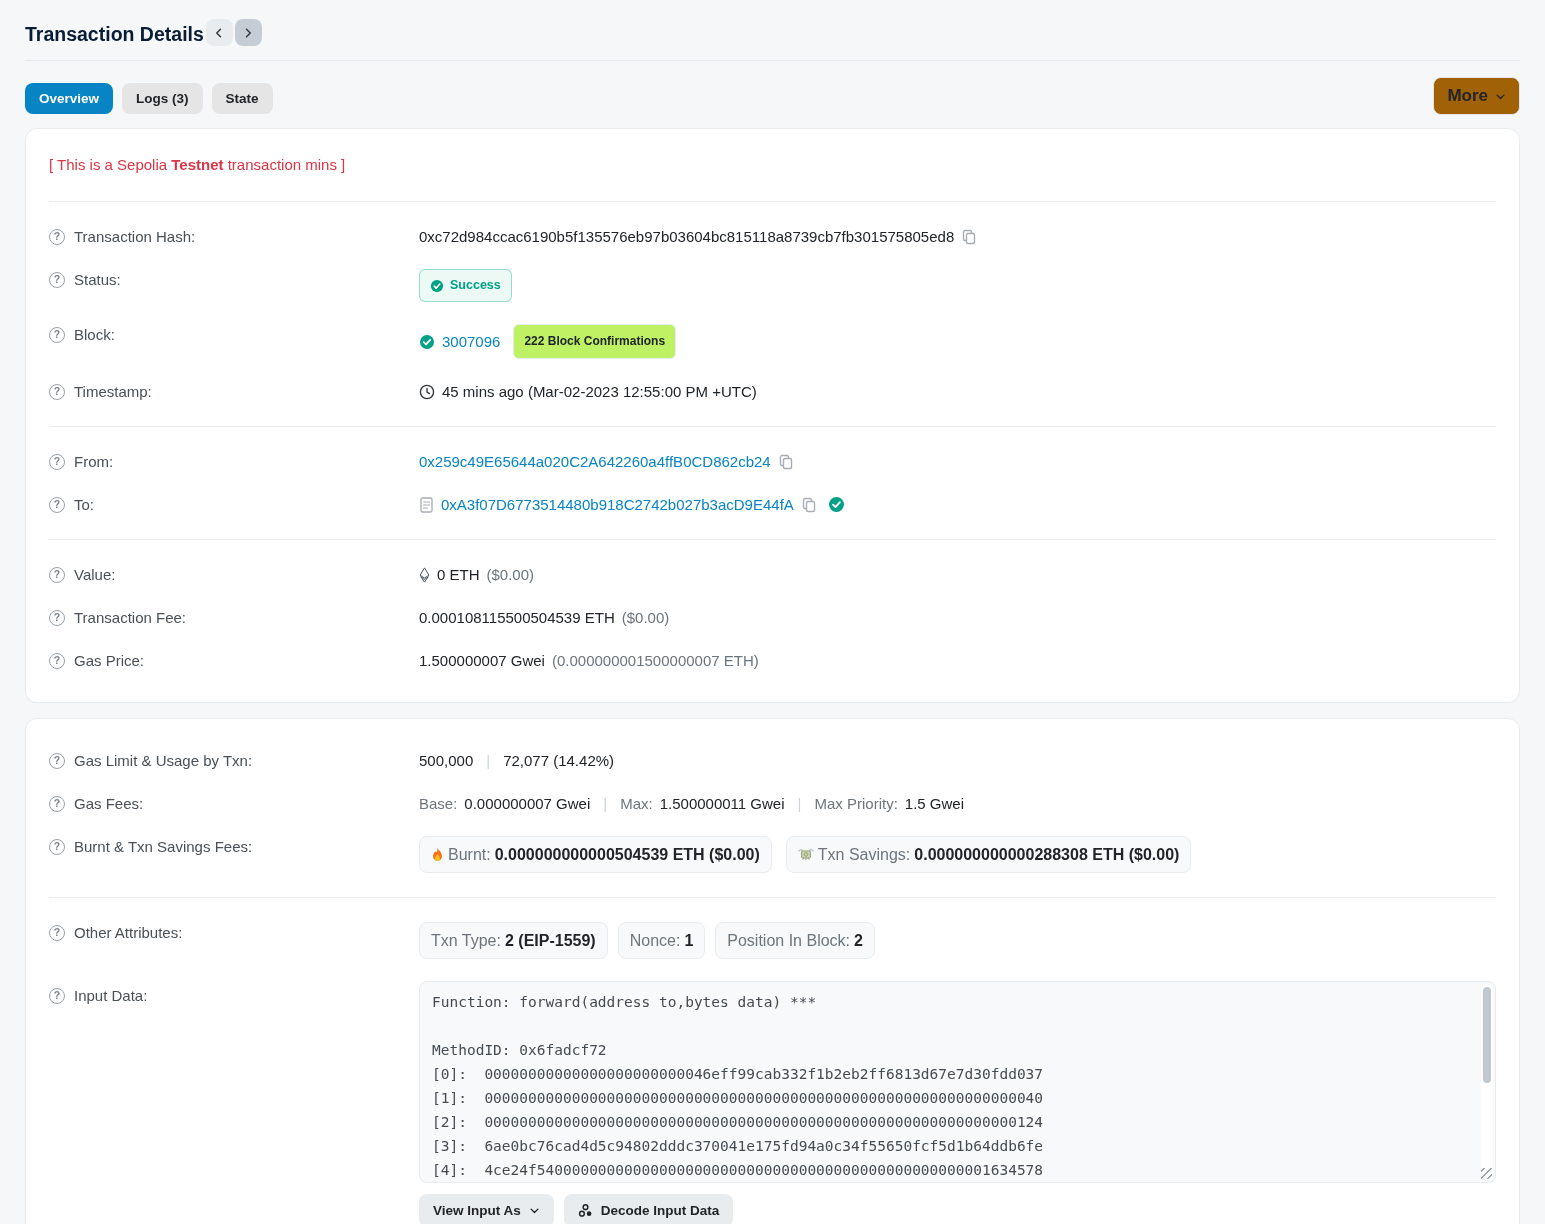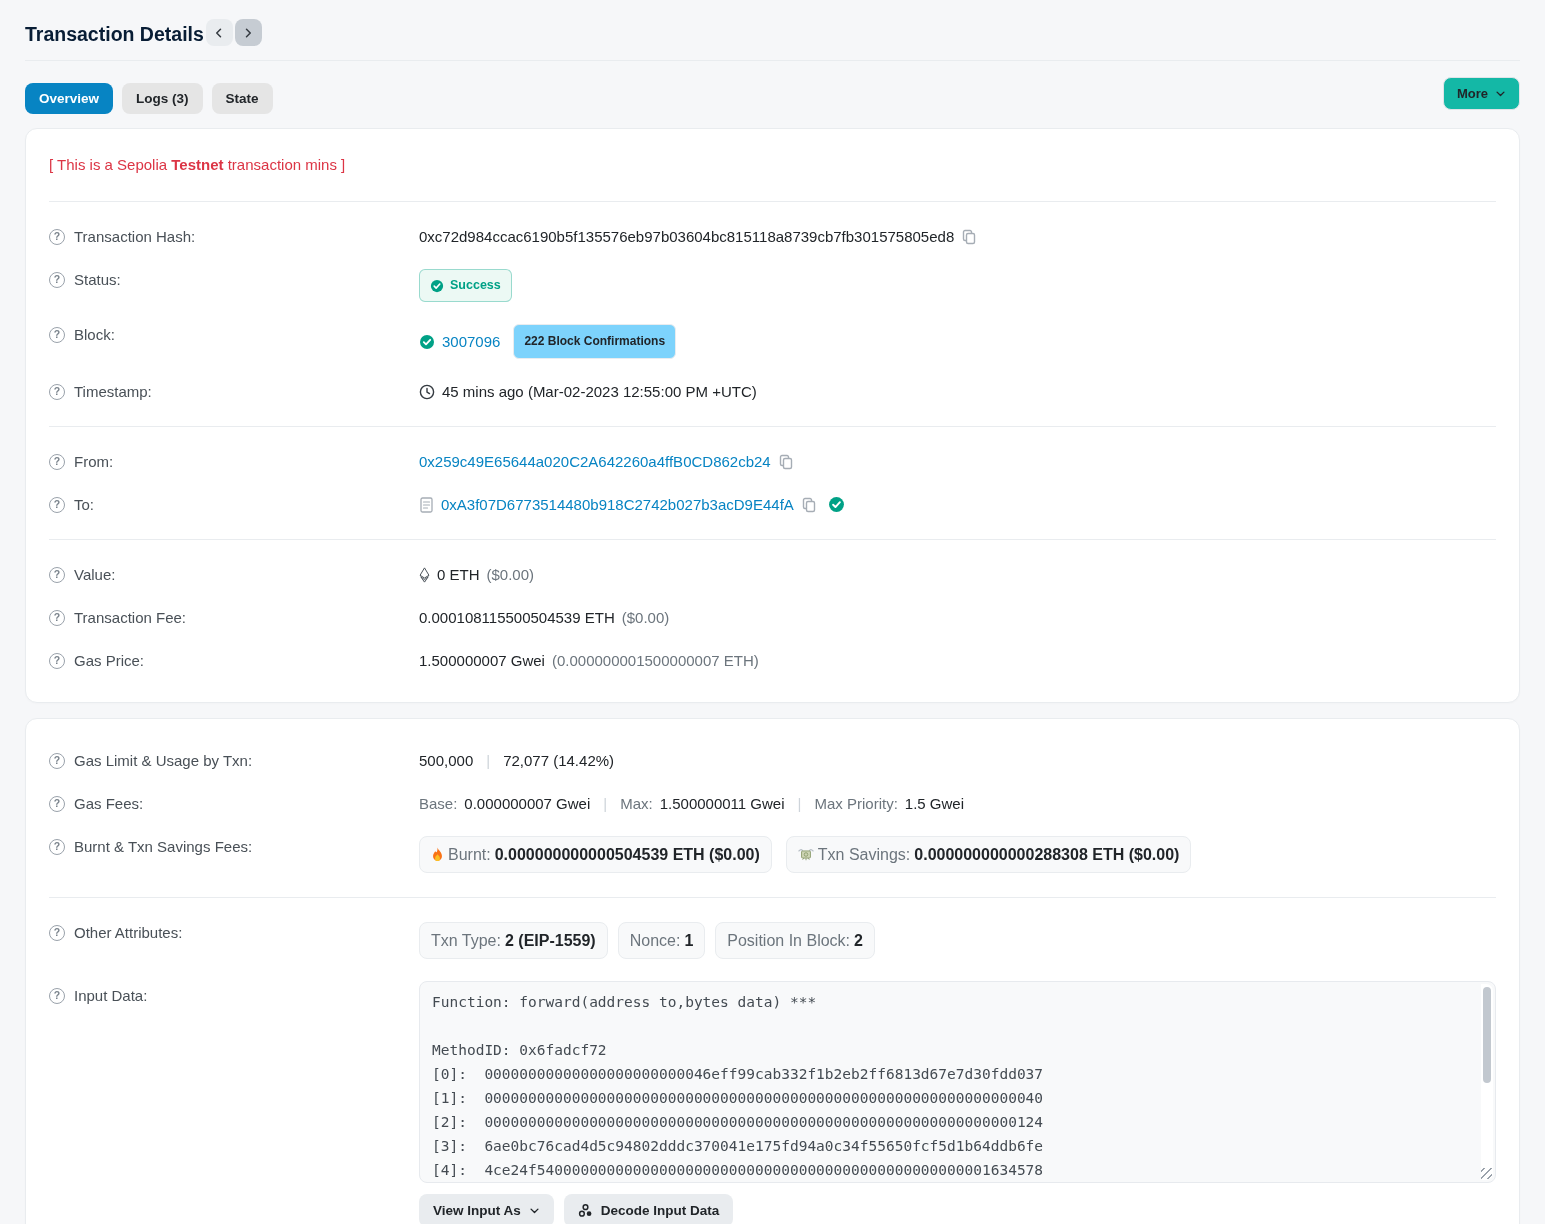--- a/index.html
+++ b/index.html
@@ -26,22 +26,22 @@
 
   
   .tabs-row { display: flex; align-items: center; gap: 9px; padding: 22px 0 14px; position: relative; }
   .tab {
     border: none; border-radius: 8px; padding: 8px 14px; font-size: 13.5px; font-weight: 600;
     background: #e5e5e5; color: #212529; cursor: pointer; font-family: inherit;
   }
   .tab.active { background: #0784c3; color: #fff; }
   .more-btn {
     position: absolute; right: 0; top: 16px;
-    background: #14b8a6; border: 1px solid #e0e4e8; border-radius: 8px;
-    padding: 8px 13px; font-size: 13px; font-weight: 600; color: #212529;
+    background: #a16207; border: 1px solid #e0e4e8; border-radius: 8px;
+    padding: 8px 13px; font-size: 17px; font-weight: 600; color: #212529;
     display: inline-flex; align-items: center; gap: 7px; cursor: pointer; font-family: inherit;
   }
 
   
   .card {
     background: #fff; border: 1px solid #e9ecef; border-radius: 12px;
     padding: 20px 23px; margin-bottom: 15px;
     box-shadow: 0 1px 2px rgba(0,0,0,.02);
   }
   .card-rule { border: none; border-top: 1px solid #e9ecef; margin: 13px 0; }
@@ -65,21 +65,21 @@
   }
   .copy-btn { background: none; border: none; cursor: pointer; display: inline-flex; padding: 0; }
 
   .badge-success {
     display: inline-flex; align-items: center; gap: 6px;
     background: #ecf9f4; border: 1px solid rgba(0,161,134,.35); border-radius: 6px;
     color: #00a186; font-size: 12.5px; font-weight: 600; padding: 5px 10px;
   }
   .badge-gray {
     display: inline-flex; align-items: center; gap: 4px;
-    background: #7dd3fc; border: 1px solid #e9ecef; border-radius: 6px;
+    background: #bef264; border: 1px solid #e9ecef; border-radius: 6px;
     font-size: 12px; font-weight: 600; color: #212529; padding: 6px 10px;
   }
   .badge-attr {
     display: inline-flex; align-items: center; gap: 4px;
     background: #f8f9fa; border: 1px solid #e9ecef; border-radius: 8px;
     font-size: 16px; padding: 7px 11px;
   }
   .badge-attr .lbl { color: #6c757d; }
   .badge-attr .val { color: #212529; font-weight: 700; }
 

